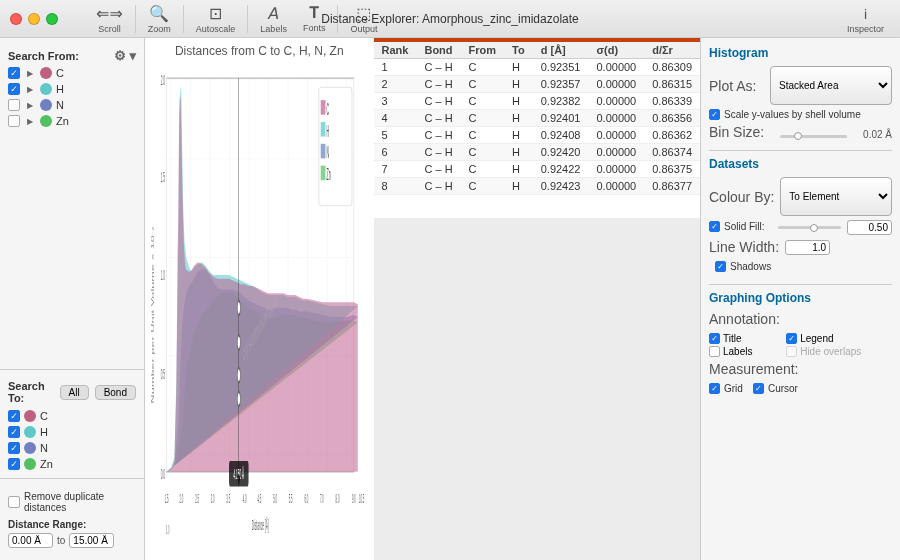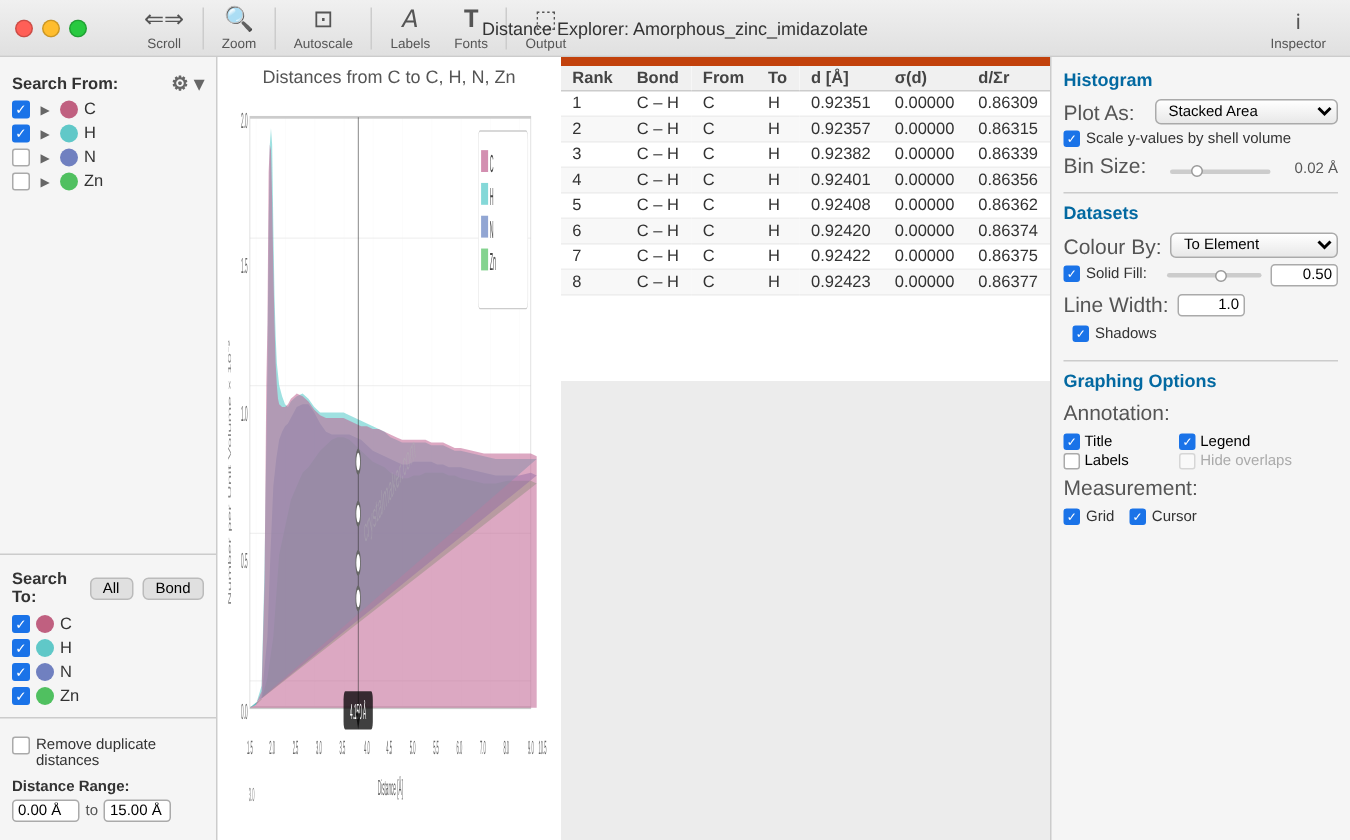--- a/index.html
+++ b/index.html
@@ -36,48 +36,48 @@
     .play-btn { width: 12px; height: 12px; display: flex; align-items: center; justify-content: center; font-size: 8px; color: #666; }
     .color-dot { width: 12px; height: 12px; border-radius: 50%; flex-shrink: 0; }
     .item-label { font-size: 11px; color: #333; }
 
     .divider { height: 1px; background: #ccc; margin: 6px 0; }
 
     .search-to-header { display: flex; align-items: center; gap: 6px; padding: 4px 8px; }
     .search-to-label { font-size: 11px; font-weight: 600; color: #333; }
 
     .bottom-section { padding: 6px 8px; margin-top: auto; }
-    .remove-dup { display: flex; align-items: flex-start; gap: 4px; font-size: 10px; color: #333; }
+    .remove-dup { display: flex; align-items: center; gap: 4px; font-size: 10px; color: #333; }
     .range-label { font-size: 10px; color: #333; margin-top: 6px; font-weight: 600; }
     .range-inputs { display: flex; align-items: center; gap: 4px; margin-top: 3px; }
     .range-input { width: 45px; border: 1px solid #aaa; border-radius: 3px; padding: 1px 3px; font-size: 10px; background: #fff; }
     .range-to { font-size: 10px; color: #555; }
 
     
     .center { flex: 1; display: flex; flex-direction: row; overflow: hidden; }
 
     
     .chart-area { flex: 1; background: #fff; padding: 6px; position: relative; overflow: hidden; }
     .chart-title { text-align: center; font-size: 12px; color: #555; margin-bottom: 2px; }
     .chart-container { width: 100%; height: calc(100% - 18px); position: relative; }
 
     
-    .table-area { height: 216px; border-top: 6px solid #c2410c; overflow-y: auto; background: #fff; }
+    .table-area { height: 180px; border-top: 4px solid #c2410c; overflow-y: auto; background: #fff; }
     table { width: 100%; border-collapse: collapse; font-size: 11px; }
     thead th { background: #f0f0f0; border-bottom: 1px solid #ccc; padding: 2px 8px; text-align: left; font-weight: 600; color: #444; position: sticky; top: 0; }
     tbody tr:nth-child(even) { background: #f8f8f8; }
     tbody td { padding: 2px 8px; color: #333; border-bottom: 1px solid #eee; }
 
     
     .right-panel { width: 200px; background: #f5f5f5; border-left: 1px solid #ccc; padding: 8px; overflow-y: auto; flex-shrink: 0; }
     .panel-section { margin-bottom: 10px; }
     .panel-section-title { font-size: 12px; font-weight: 700; color: #0369a1; margin-bottom: 6px; }
     .panel-row { display: flex; align-items: center; gap: 6px; margin-bottom: 4px; flex-wrap: wrap; }
     .panel-label { font-size: 14px; color: #555; min-width: 55px; }
-    .panel-select { border: 1px solid #aaa; border-radius: 4px; padding: 1px 4px; font-size: 10px; background: linear-gradient(to bottom, #fff, #e8e8e8); cursor: pointer; flex: 1; }
+    .panel-select { border: 1px solid #aaa; border-radius: 4px; padding: 12px 4px; font-size: 10px; background: linear-gradient(to bottom, #fff, #e8e8e8); cursor: pointer; flex: 1; }
     .panel-checkbox-row { display: flex; align-items: center; gap: 4px; font-size: 10px; color: #333; margin-bottom: 2px; }
     .panel-checkbox { width: 11px; height: 11px; border: 1px solid #aaa; border-radius: 2px; background: #fff; display: inline-flex; align-items: center; justify-content: center; font-size: 8px; flex-shrink: 0; }
     .panel-checkbox.checked { background: #1a73e8; border-color: #1a73e8; color: #fff; }
     .panel-input { border: 1px solid #aaa; border-radius: 3px; padding: 1px 3px; font-size: 10px; background: #fff; width: 45px; text-align: right; }
     .panel-unit { font-size: 10px; color: #555; }
     .bin-size-row { display: flex; align-items: flex-end; gap: 16px; }
     .annotation-grid { display: grid; grid-template-columns: 1fr 1fr; gap: 2px; font-size: 10px; }
     .anno-item { display: flex; align-items: center; gap: 3px; }
     .disabled-text { color: #aaa; }
     .measurement-row { display: flex; align-items: center; gap: 4px; font-size: 10px; }

